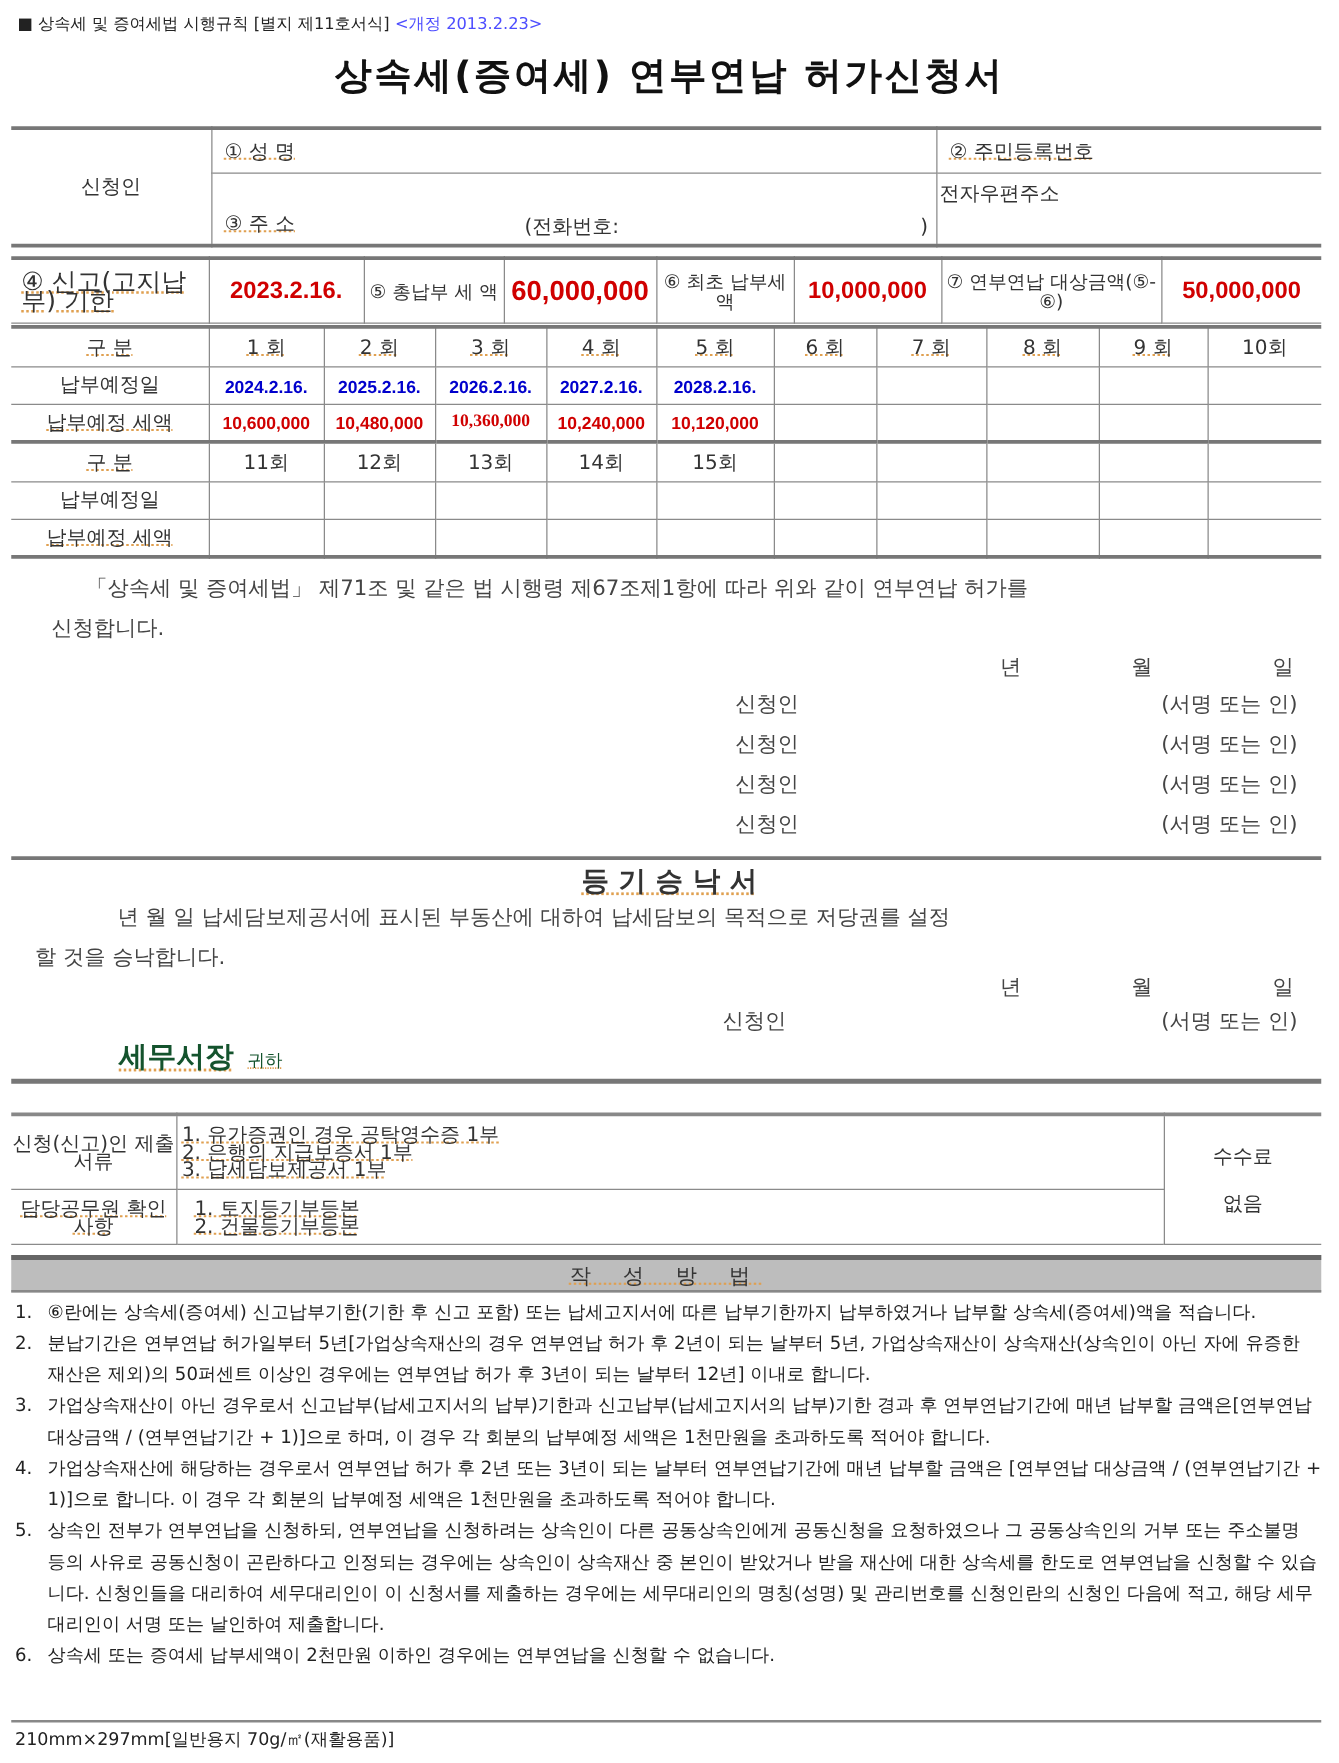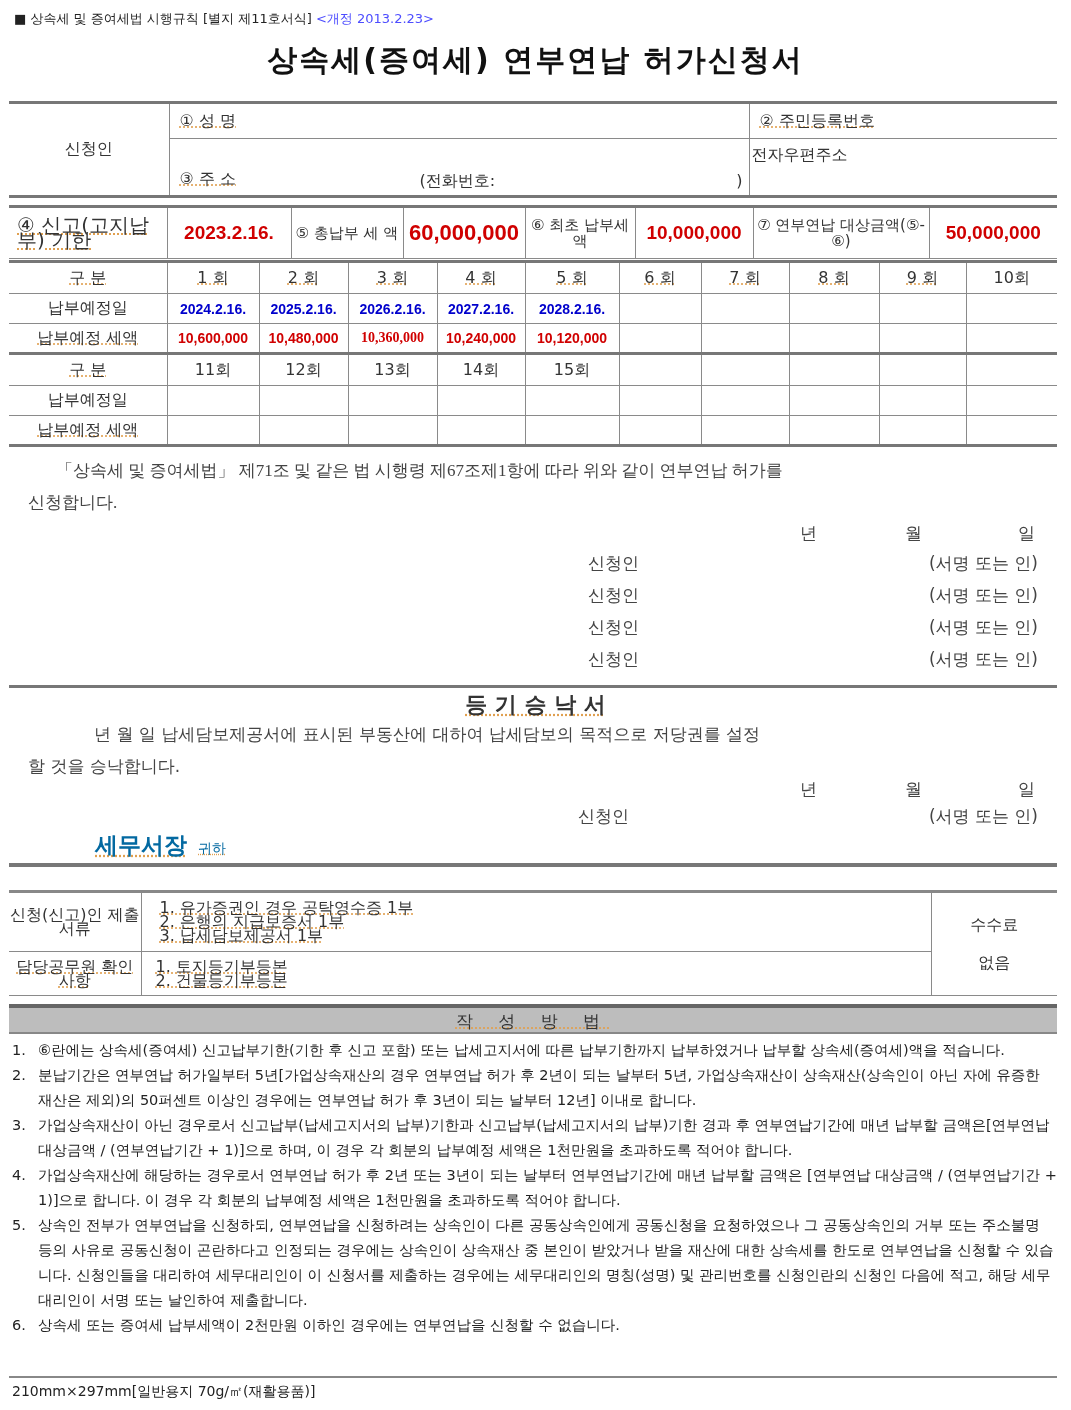--- a/index.html
+++ b/index.html
@@ -151,21 +151,21 @@
     <td class="ctr"></td>
     <td class="ctr"></td>
     <td class="ctr"></td>
     <td class="ctr"></td>
     <td class="ctr"></td>
     <td class="ctr" style="border-right:none;"></td>
   </tr>
 </tbody>
   </table>
 
-<div class="abs para" style="left:28px; top:455px; width:1020px;font-family:Liberation Serif, serif;">
+<div class="abs para" style="left:41px; top:455px; width:1020px;">
   <div style="padding-left:28px;">「상속세 및 증여세법」 제71조 및 같은 법 시행령 제67조제1항에 따라 위와 같이 연부연납 허가를</div>
   <div>신청합니다.</div>
 </div>
 <div class="abs sig" style="left:800px; top:522px;">년</div>
 <div class="abs sig" style="left:905px; top:522px;">월</div>
 <div class="abs sig" style="left:1018px; top:522px;">일</div>
 
 <div class="abs" style="left:588px; top:552px; width:450px;">
   <div style="display:flex; justify-content:space-between; height:32px;">
     <span class="sig">신청인</span>
@@ -192,31 +192,31 @@
   <div style="padding-left:66px;">년     월     일 납세담보제공서에 표시된 부동산에 대하여 납세담보의 목적으로 저당권를 설정</div>
   <div>할 것을 승낙합니다.</div>
 </div>
 <div class="abs sig" style="left:800px; top:778px;">년</div>
 <div class="abs sig" style="left:905px; top:778px;">월</div>
 <div class="abs sig" style="left:1018px; top:778px;">일</div>
 <div class="abs" style="left:578px; top:805px; width:460px; display:flex; justify-content:space-between;">
   <span class="sig">신청인</span>
   <span class="sig">(서명 또는 인)</span>
 </div>
-<div class="abs" style="left:95px; top:830px; color:#0369a1;">
+<div class="abs" style="left:95px; top:830px; color:#14532d;">
   <span class="u" style="font-size:23px; font-weight:bold;">세무서장</span>
   <span class="u" style="font-size:14px; margin-left:6px;">귀하</span>
 </div>
 <div class="abs" style="left:9px; top:863px; width:1048px; height:4px; background:#777;"></div>
 
 <table class="grid docs" style="left:9px; top:890px; width:1048px; border-top:3px solid #888;">
   <tbody>
       <tr style="height:60px;">
     <td class="ctr" style="width:132px; border-left:none;">신청(신고)인 제출서류</td>
-    <td style="width:790px; padding-left:18px;">
+    <td style="width:790px; padding-left:4px;">
       <div class="u">1. 유가증권인 경우 공탁영수증 1부</div>
       <div class="u">2. 은행의 지급보증서 1부</div>
       <div class="u">3. 납세담보제공서 1부</div>
     </td>
     <td rowspan="2" class="ctr" style="border-right:none; line-height:38px;">
       <div>수수료</div>
       <div>없음</div>
     </td>
   </tr>
   <tr style="height:44px;">

